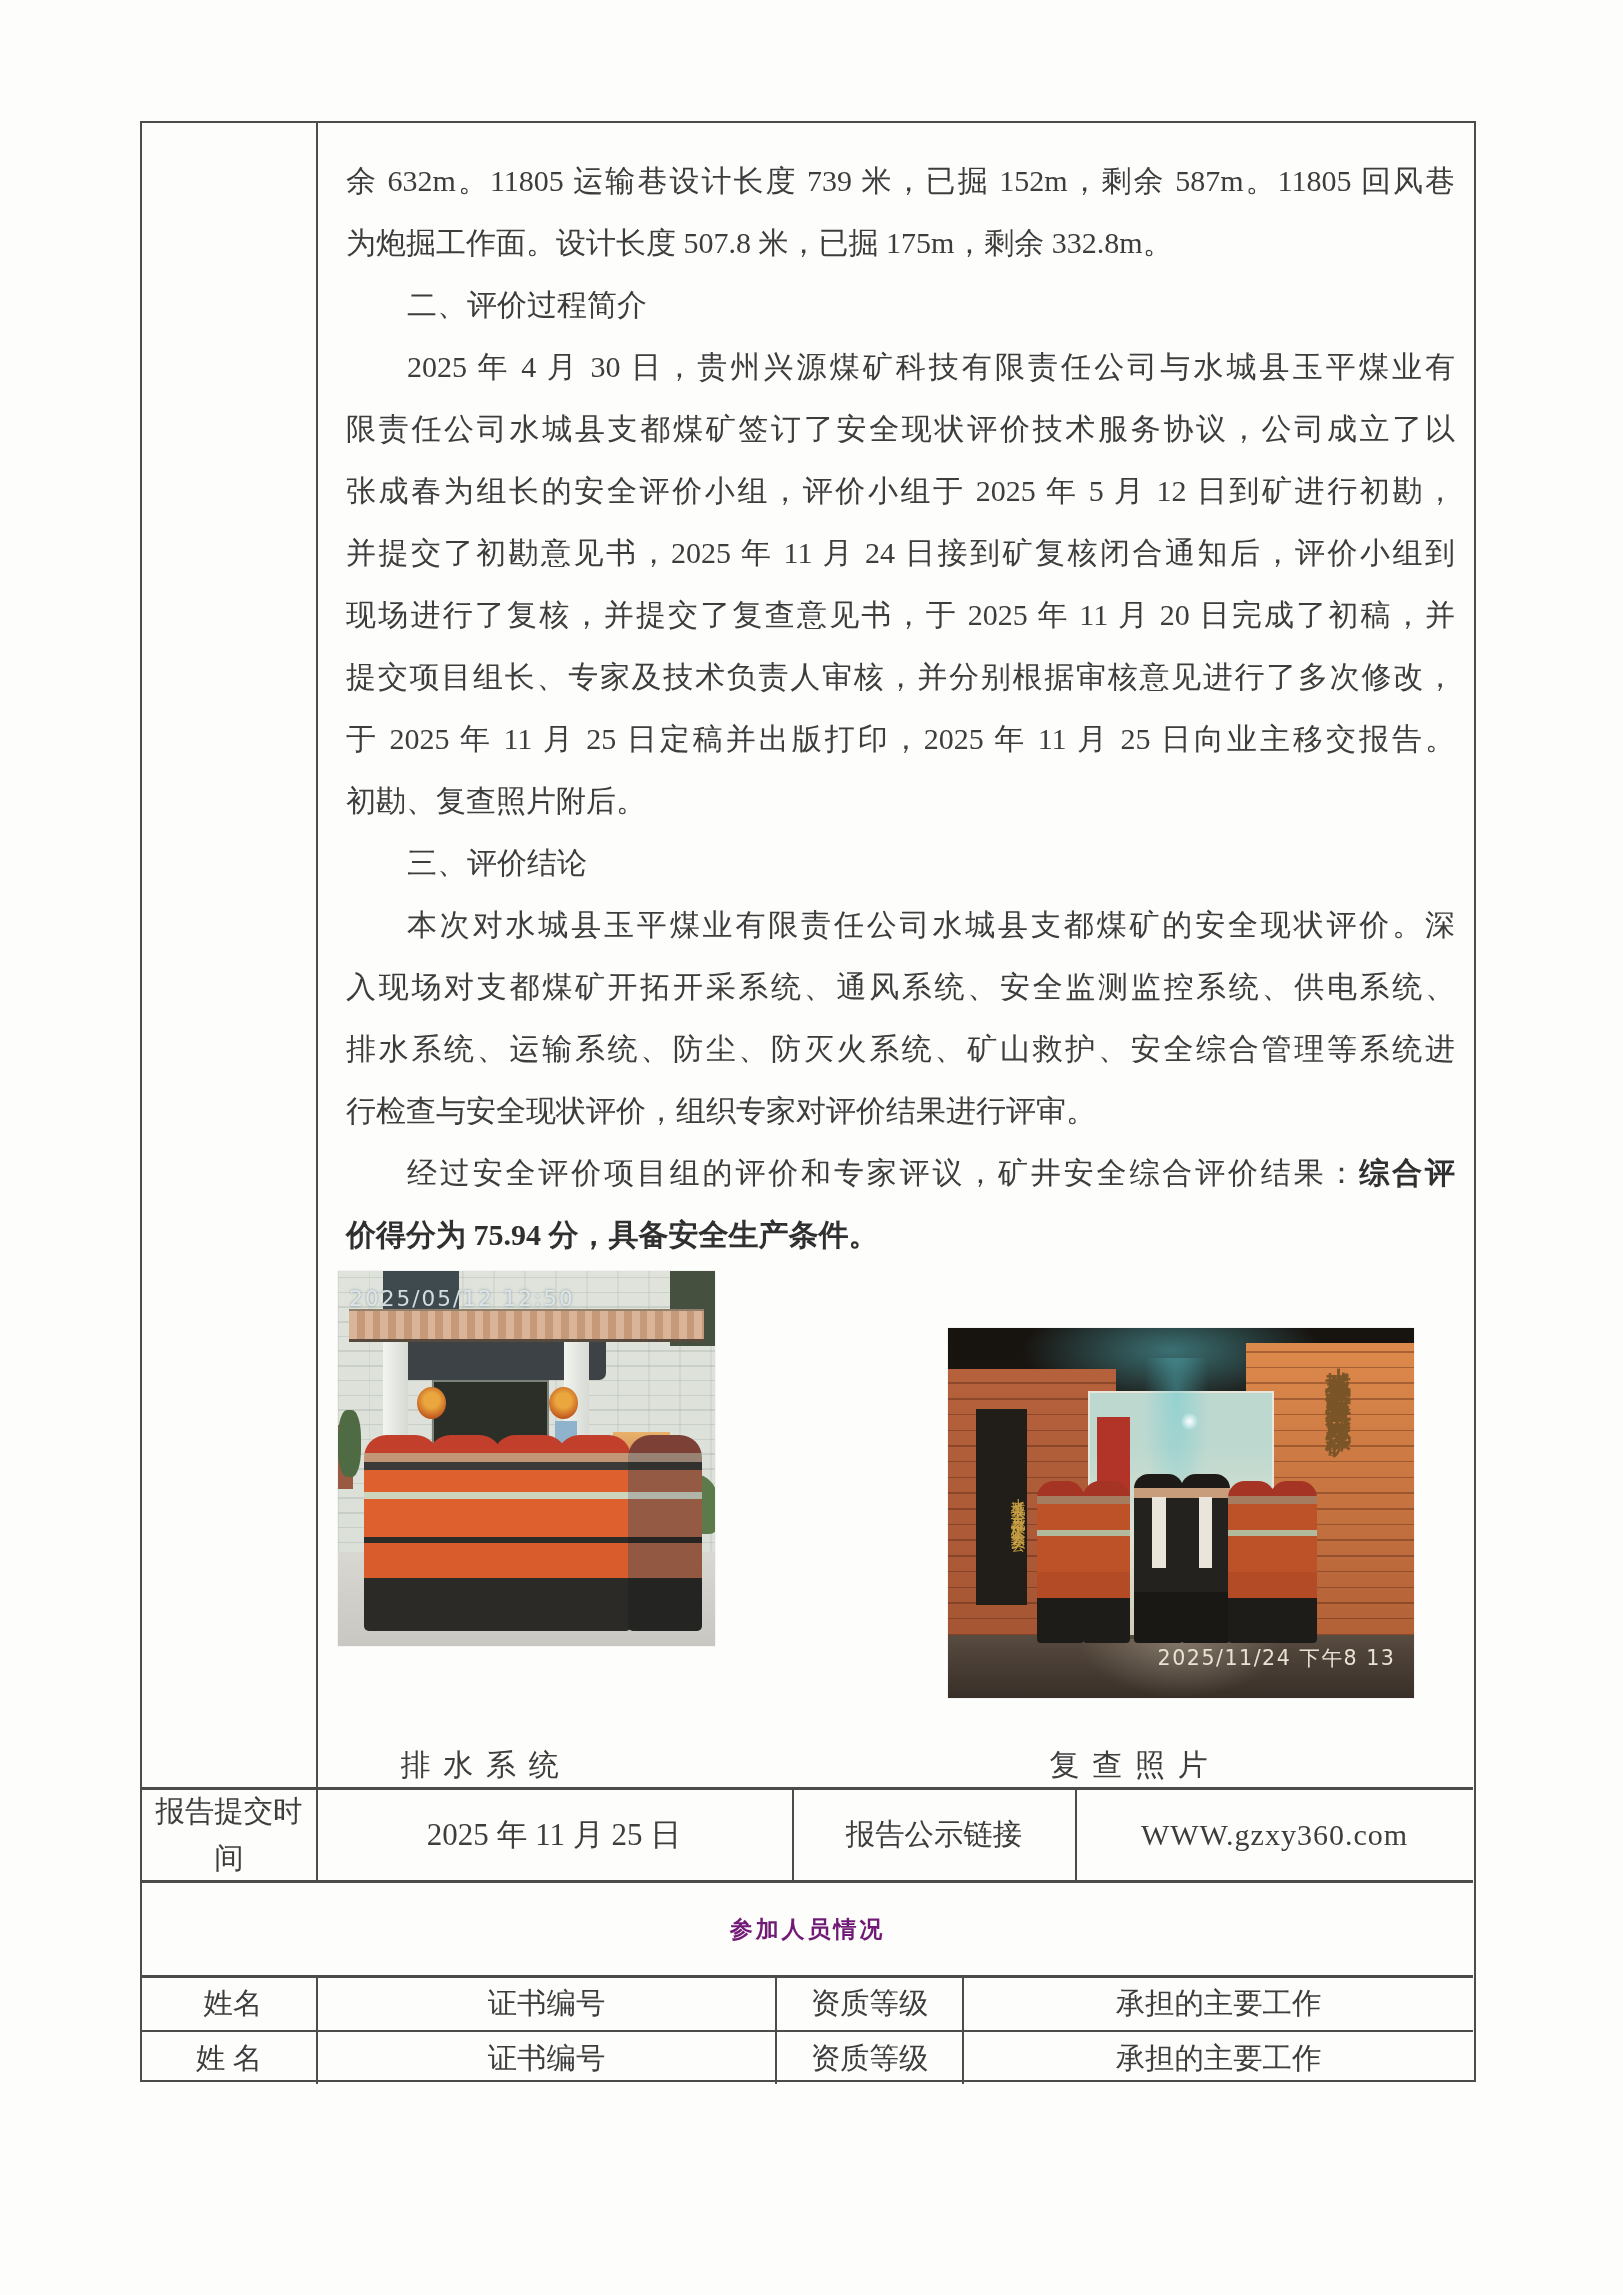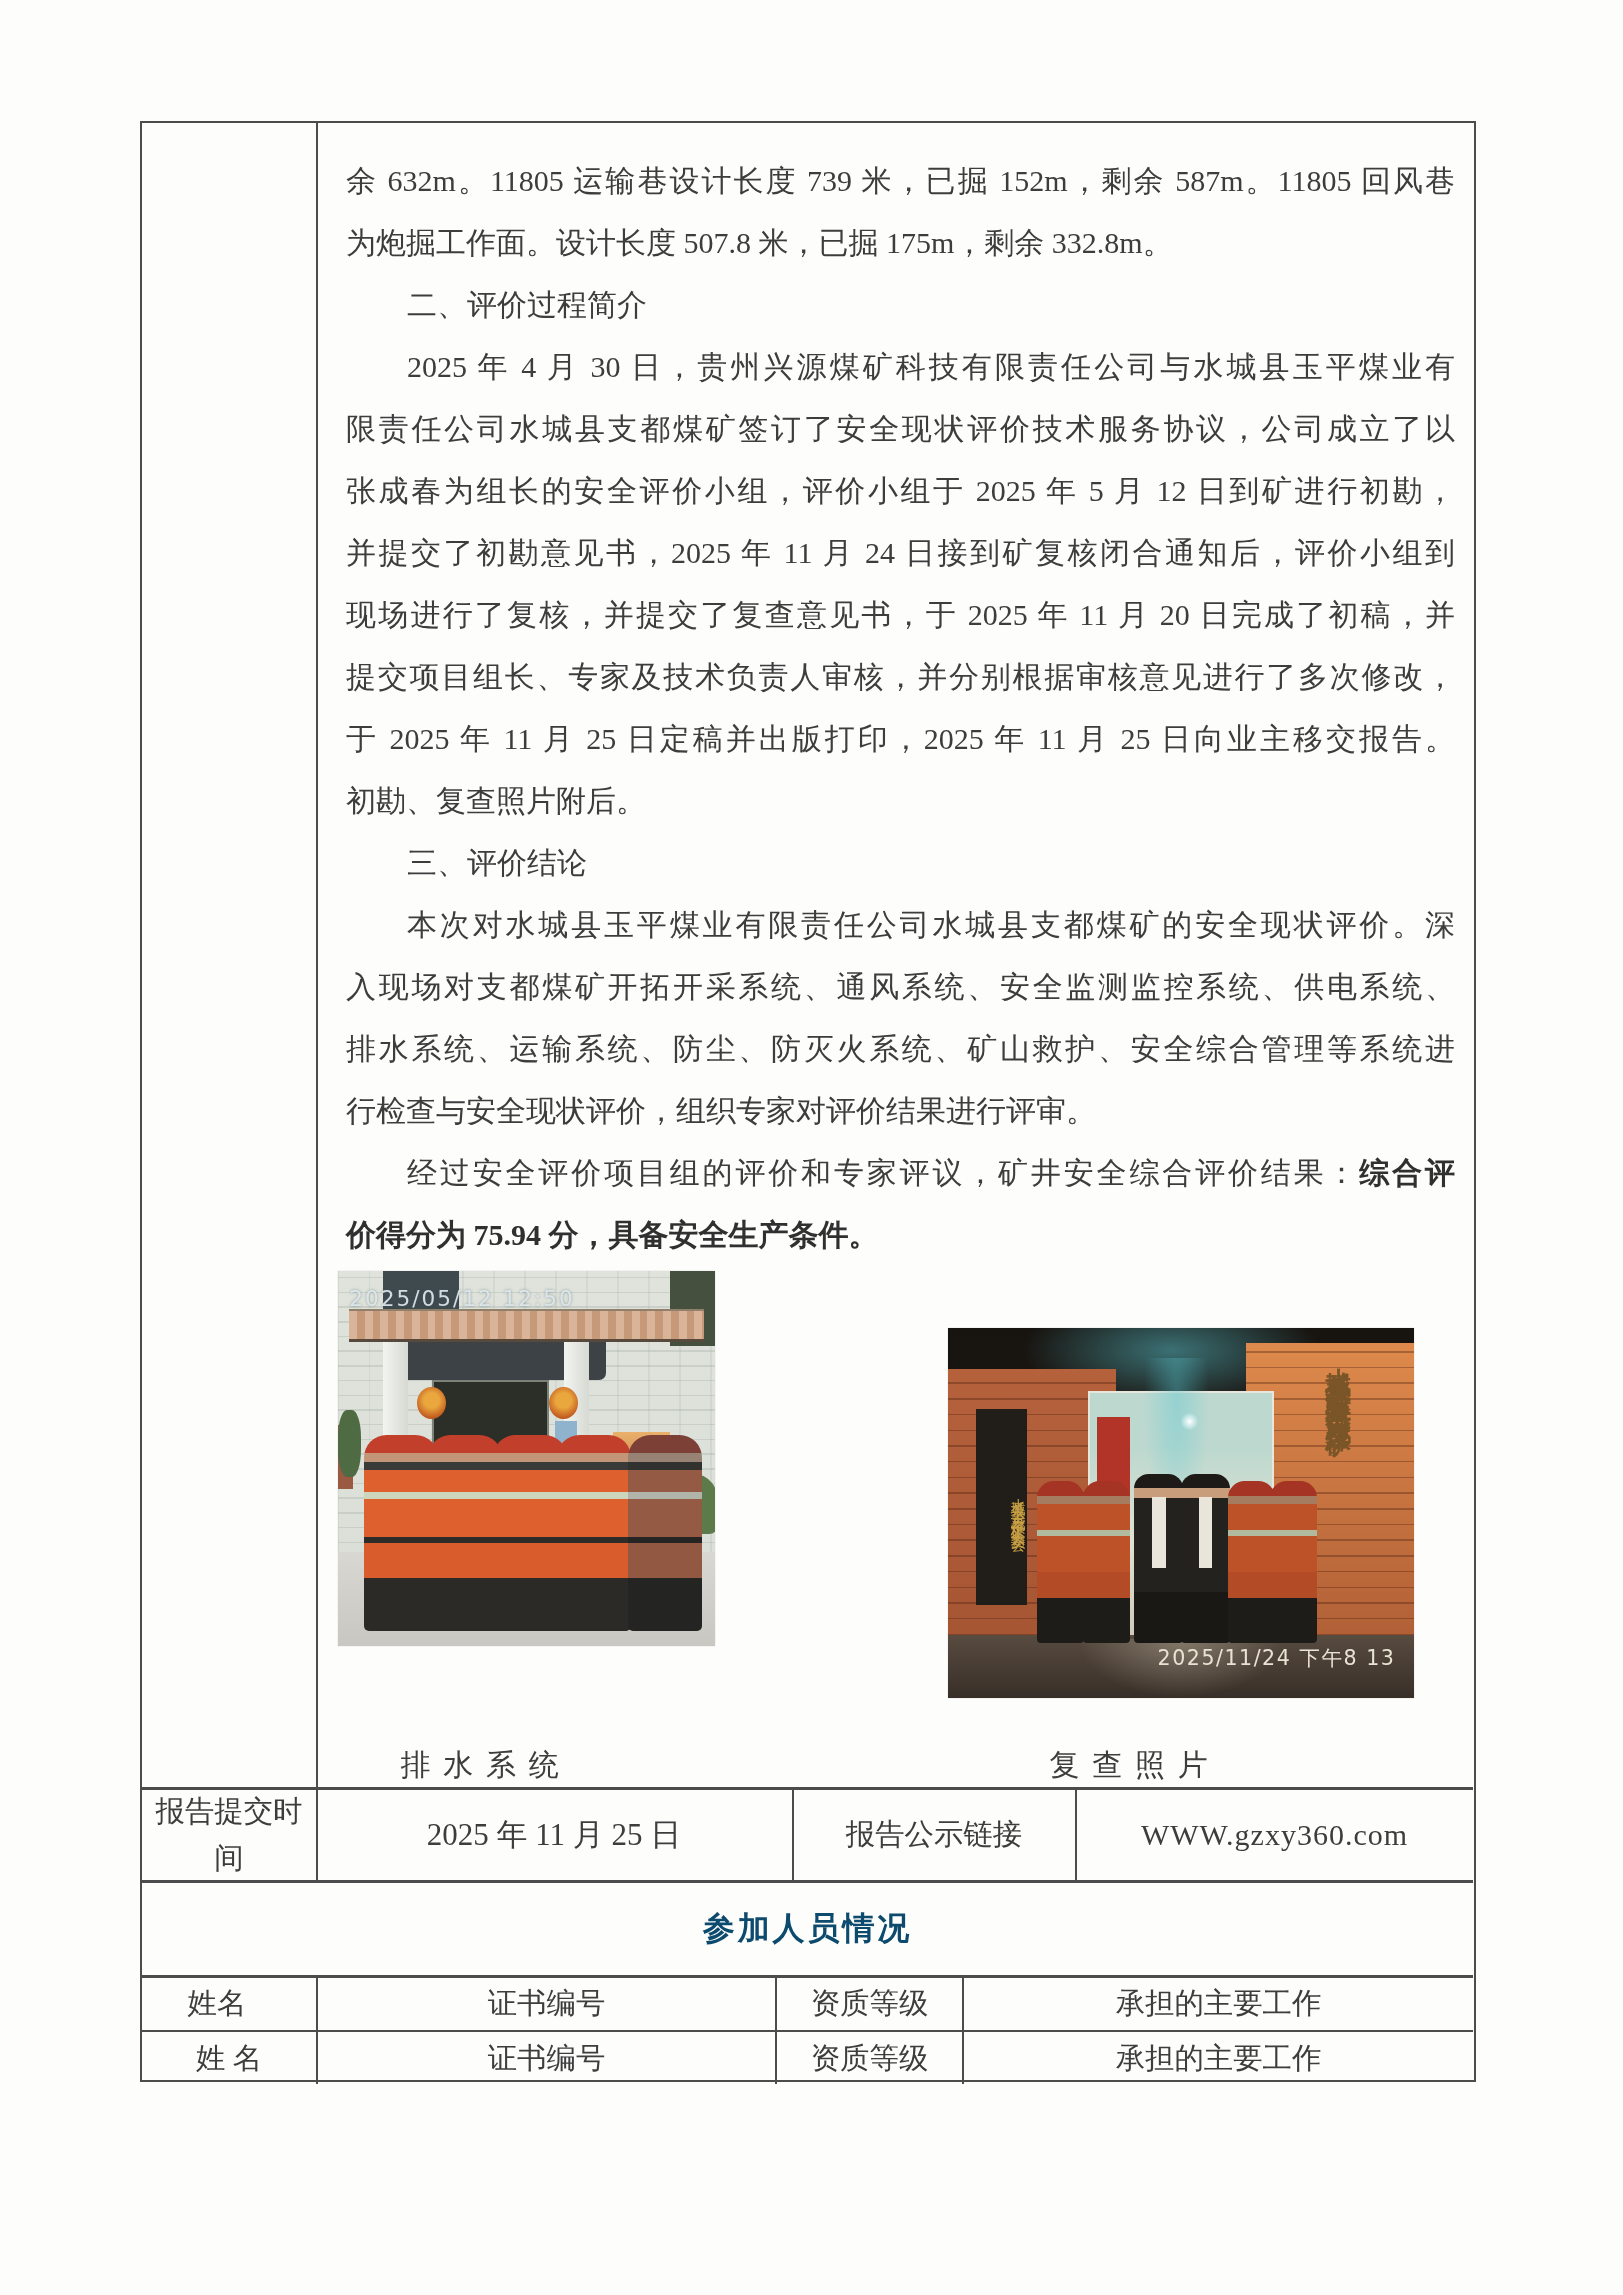--- a/index.html
+++ b/index.html
@@ -70,21 +70,21 @@
       filter:brightness(.9);}
   .vfig{position:absolute;bottom:15%;width:49px;height:169px;border-radius:14.7px 14.7px 3.9px 3.9px;
       background:linear-gradient(180deg,#1d1a17 0 8%,#c79d7c 8% 14%,#24221f 14% 70%,#1a1815 70% 100%);}
   .vfig .shirt{position:absolute;left:36%;top:14%;width:28%;height:42%;background:#e9e5da;}
   .pr .ts{position:absolute;right:4%;bottom:7%;font-size:20.6px;color:#e9e3d3;letter-spacing:1.5px;font-family:"DejaVu Sans","Liberation Sans",sans-serif;}
   
   .caption{position:absolute;width:422px;height:44px;line-height:44px;font-size:30px;letter-spacing:12.8px;text-align:center;}
   
   .cell{position:absolute;display:flex;align-items:center;justify-content:center;font-size:29.4px;text-align:center;box-sizing:border-box;}
   .label2{width:147px;line-height:47px;}
-  .sec-title{font-weight:bold;font-size:32px;letter-spacing:2.9px;color:#0c4a6e;}
+  .sec-title{font-weight:bold;font-size:23px;letter-spacing:2.9px;color:#701a75;}
   .url{font-size:30px;letter-spacing:1px;}
 </style>
 </head>
 <body>
 
 <div class="page">
   <div class="tbl">
 
     <div class="vline" style="left:174px;top:0;width:2px;height:1757px;"></div>
     <div class="vline" style="left:174px;top:1852px;width:2px;height:109px;"></div>
@@ -174,21 +174,21 @@
 
     <div class="cell" style="left:0;top:1667px;width:174px;height:90px;">
       <div class="label2">报告提交时间</div>
     </div>
     <div class="cell" style="left:176px;top:1667px;width:472px;height:90px;font-size:31px;">2025 年 11 月 25 日</div>
     <div class="cell" style="left:652px;top:1667px;width:280px;height:90px;">报告公示链接</div>
     <div class="cell url" style="left:934px;top:1667px;width:397px;height:90px;">WWW.gzxy360.com</div>
 
     <div class="cell sec-title" style="left:0;top:1760px;width:1331px;height:92px;">参加人员情况</div>
 
-    <div class="cell" style="left:0;top:1854px;width:150px;height:53px;">姓名</div>
+    <div class="cell" style="left:16px;top:1854px;width:150px;height:53px;">姓名</div>
     <div class="cell" style="left:176px;top:1854px;width:457px;height:53px;">证书编号</div>
     <div class="cell" style="left:635px;top:1854px;width:185px;height:53px;">资质等级</div>
     <div class="cell" style="left:822px;top:1854px;width:509px;height:53px;">承担的主要工作</div>
 
     <div class="cell" style="left:0;top:1909px;width:174px;height:53px;">姓  名</div>
     <div class="cell" style="left:176px;top:1909px;width:457px;height:53px;">证书编号</div>
     <div class="cell" style="left:635px;top:1909px;width:185px;height:53px;">资质等级</div>
     <div class="cell" style="left:822px;top:1909px;width:509px;height:53px;">承担的主要工作</div>
   </div>
 </div>

